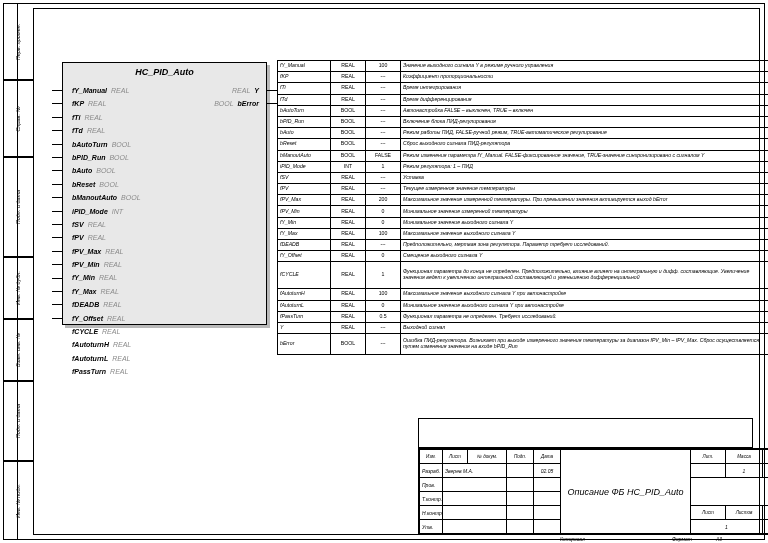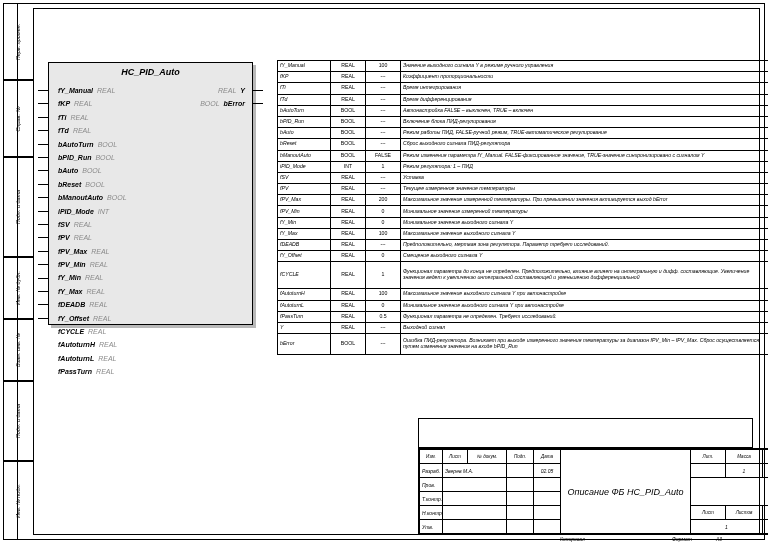--- a/index.html
+++ b/index.html
@@ -6,21 +6,21 @@
   body{width:768px;height:543px;overflow:hidden;font-family:"Liberation Sans",sans-serif;color:#000;}
   .sheet{position:relative;width:768px;height:543px;box-sizing:border-box;}
   .frame-outer{position:absolute;left:3px;top:3px;width:762px;height:537px;border:1px solid #000;box-sizing:border-box;}
   .frame-inner{position:absolute;left:33px;top:8px;width:727px;height:527px;border:1px solid #000;box-sizing:border-box;}
   .left-strip{position:absolute;left:3px;top:3px;width:30px;height:537px;box-sizing:border-box;}
   .strip-cell{position:absolute;left:0;width:30px;border-top:1px solid #000;border-bottom:1px solid #000;box-sizing:border-box;}
   .strip-label{position:absolute;left:50%;top:50%;transform:translate(-50%,-50%) rotate(-90deg);transform-origin:center center;white-space:nowrap;font-size:5.5px;font-style:italic;color:#000;}
   .strip-div{position:absolute;left:14px;top:0;width:1px;height:100%;background:#000;}
 
   
-  .fb-wrap{position:absolute;left:48px;top:62px;width:205px;height:263px;}
+  .fb-wrap{position:absolute;left:62px;top:62px;width:205px;height:263px;}
   .fb-box{position:absolute;left:0;top:0;width:205px;height:263px;background:#e8e8e8;border:1px solid #000;box-sizing:border-box;box-shadow:3px 3px 0 #b9b9b9;}
   .fb-title{position:absolute;left:0;top:5px;width:100%;text-align:center;font-size:9px;font-weight:bold;font-style:italic;}
   .fb-left{position:absolute;left:10px;top:22px;width:120px;}
   .fb-right{position:absolute;right:8px;top:22px;width:90px;text-align:right;}
   .pin{height:13.4px;line-height:13.4px;font-size:7px;white-space:nowrap;position:relative;}
   .pin .nm{font-weight:bold;font-style:italic;}
   .pin .ty{font-style:italic;color:#8a8a8a;margin-left:4px;}
   .pin-line{position:absolute;background:#000;height:1px;}
   .fb-right .pin{text-align:right;}
   .fb-right .pin .ty{margin-left:0;margin-right:4px;}

